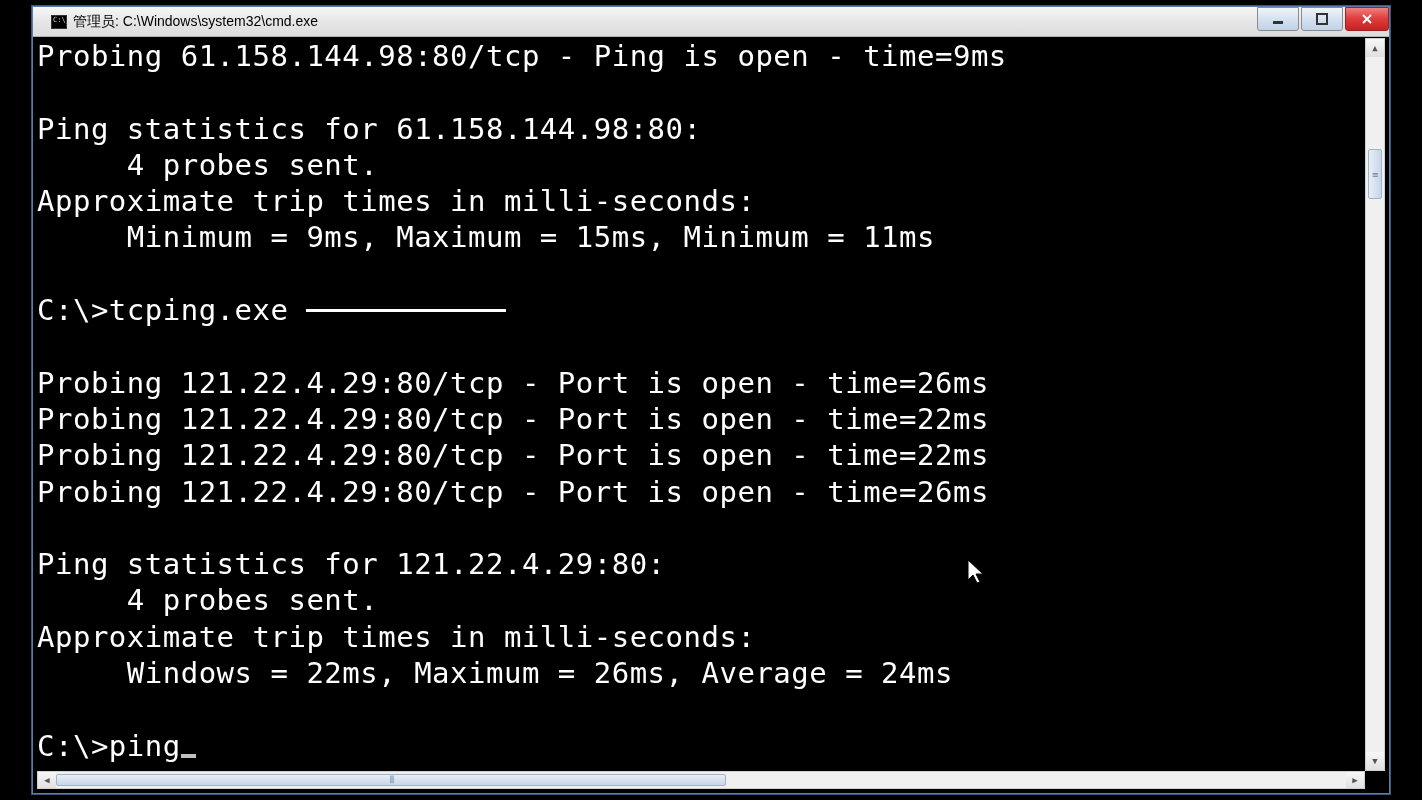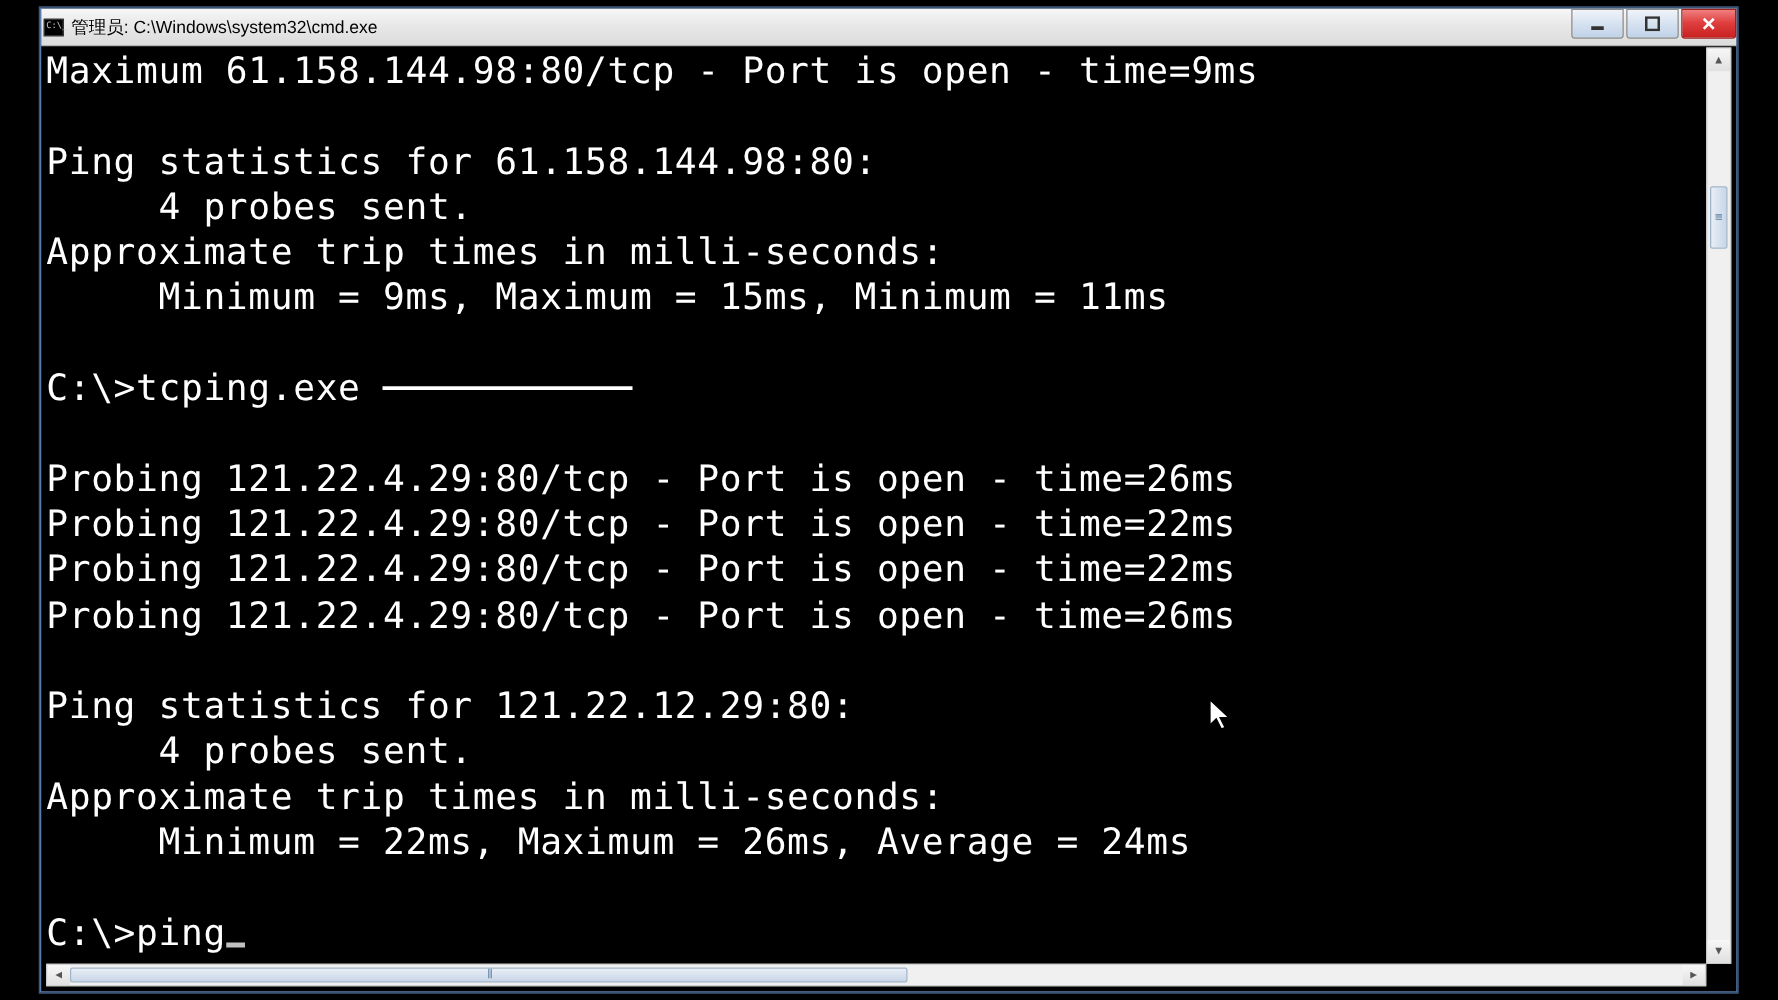--- a/index.html
+++ b/index.html
@@ -20,21 +20,21 @@
       background: #000;
       border: 1px solid #5a7ca8;
       box-shadow: 0 0 0 1px #3c5a80;
     }
     .titlebar {
       height: 30px;
       background: linear-gradient(to bottom, #f7f7f7 0%, #e8e8e8 45%, #dcdcdc 100%);
       border-bottom: 1px solid #b0b0b0;
       display: flex;
       align-items: center;
-      padding-left: 2px;
+      padding-left: 18px;
       position: relative;
     }
     .titlebar-icon {
       width: 16px;
       height: 14px;
       background: #000;
       position: relative;
       margin-right: 6px;
       border: 1px solid #333;
     }
@@ -228,38 +228,38 @@
       <div class="win-btn close">
         <svg width="12" height="12">
             <line x1="2" y1="2" x2="10" y2="10" stroke="#fff" stroke-width="2"></line>
             <line x1="10" y1="2" x2="2" y2="10" stroke="#fff" stroke-width="2"></line>
           </svg>
       </div>
     </div>
   </div>
 
   <div class="terminal-area">
-    <div class="terminal-content"><span>Maximum 61.158.144.98:80/tcp - Port is open - time=9ms</span>
+    <div class="terminal-content"><span>Probing 61.158.144.98:80/tcp - Ping is open - time=9ms</span>
 <span></span>
 <span>Ping statistics for 61.158.144.98:80:</span>
 <span>     4 probes sent.</span>
 <span>Approximate trip times in milli-seconds:</span>
 <span>     Minimum = 9ms, Maximum = 15ms, Minimum = 11ms</span>
 <span></span>
 <span><span>C:\&gt;tcping.exe </span><span class="redacted"></span></span>
 <span></span>
 <span>Probing 121.22.4.29:80/tcp - Port is open - time=26ms</span>
 <span>Probing 121.22.4.29:80/tcp - Port is open - time=22ms</span>
 <span>Probing 121.22.4.29:80/tcp - Port is open - time=22ms</span>
 <span>Probing 121.22.4.29:80/tcp - Port is open - time=26ms</span>
 <span></span>
-<span>Ping statistics for 121.22.12.29:80:</span>
+<span>Ping statistics for 121.22.4.29:80:</span>
 <span>     4 probes sent.</span>
 <span>Approximate trip times in milli-seconds:</span>
-<span>     Minimum = 22ms, Maximum = 26ms, Average = 24ms</span>
+<span>     Windows = 22ms, Maximum = 26ms, Average = 24ms</span>
 <span></span>
 <span><span>C:\&gt;ping</span><span class="cursor-block"></span></span></div>
   </div>
 
   <div class="vscroll">
     <div class="arrow up">▲</div>
     <div class="thumb"></div>
     <div class="arrow down">▼</div>
   </div>
 

